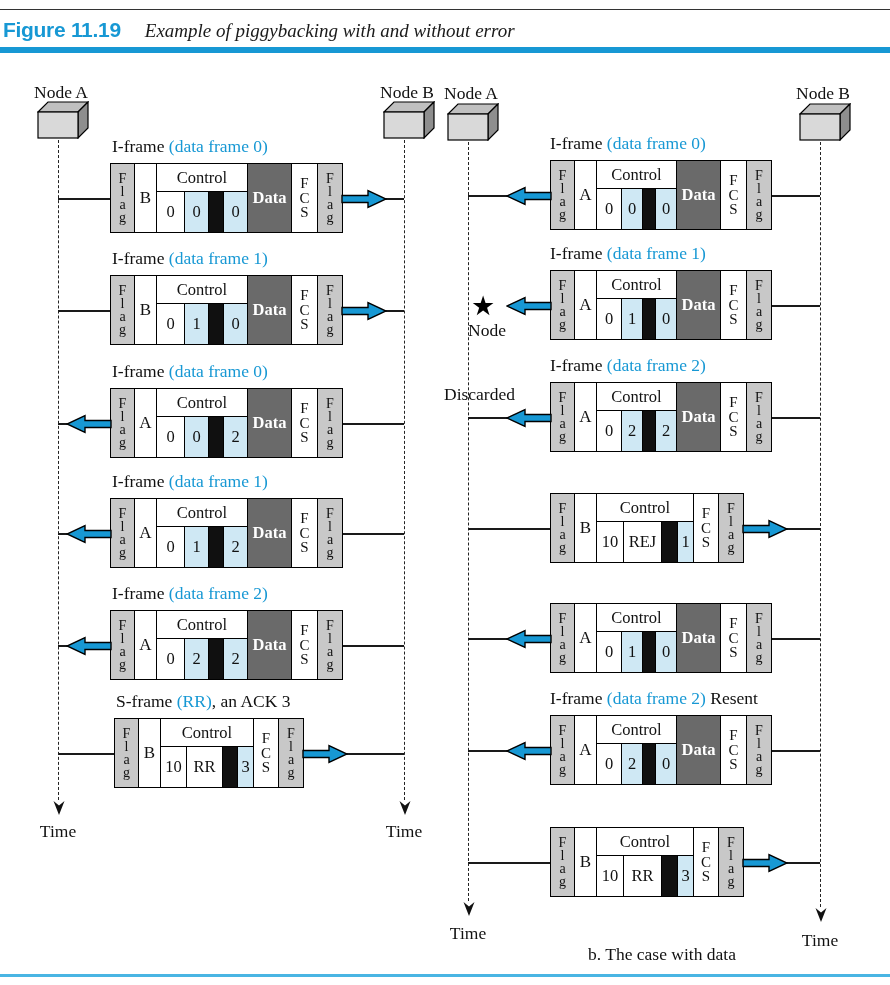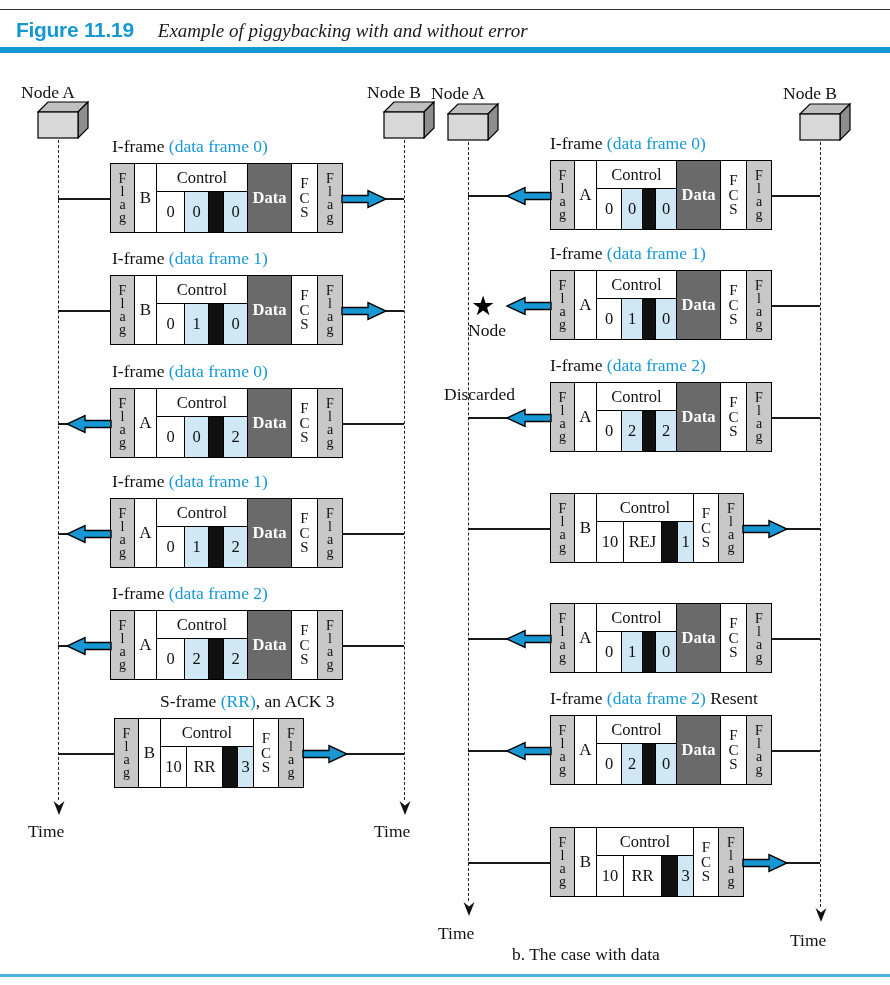--- a/index.html
+++ b/index.html
@@ -1,19 +1,19 @@
 <!DOCTYPE html>
 <html><head>
 <meta charset="utf-8">
 <style>
   html,body{margin:0;padding:0;background:#fff;}
   .page{position:relative;width:890px;height:985px;background:#fff;overflow:hidden;
         font-family:"Liberation Serif",serif;color:#111;}
   .rule-top{position:absolute;left:0;right:0;top:9px;height:1.4px;background:#333;}
-  .fig-header{position:absolute;left:16px;top:18px;white-space:nowrap;}
+  .fig-header{position:absolute;left:3px;top:18px;white-space:nowrap;}
   .fig-label{font-family:"Liberation Sans",sans-serif;font-weight:bold;font-size:21px;letter-spacing:-0.3px;}
   .fig-title{font-size:19px;font-style:italic;color:#1a1a1a;margin-left:24px;}
   .accent-bar{position:absolute;left:0;right:0;top:47px;height:5.5px;}
   .rule-bottom{position:absolute;left:0;right:0;top:974px;height:2.6px;background:#49b5e3;}
   .panel{position:absolute;inset:0;}
   .frame{position:absolute;display:flex;border:1.6px solid #000;background:#fff;z-index:2;box-sizing:border-box;}
   .cell{flex:none;display:flex;align-items:center;justify-content:center;box-sizing:border-box;
         font-size:16.5px;border-left:1.2px solid #000;}
   .cell.first{border-left:none;}
   .stack{white-space:pre-line;text-align:center;font-size:14px;line-height:13px;}
@@ -22,21 +22,21 @@
   .ctrl-head{display:flex;align-items:center;justify-content:center;font-size:16.5px;
              border-bottom:1.2px solid #000;height:28px;box-sizing:border-box;}
   .ctrl-sub{flex:1;display:flex;}
   .sub{flex:none;display:flex;align-items:center;justify-content:center;font-size:16.5px;
        box-sizing:border-box;border-left:1.2px solid #000;}
   .sub.first{border-left:none;}
   .frame-label{position:absolute;font-size:17.5px;white-space:nowrap;z-index:2;}
   .tline{position:absolute;height:1.6px;background:#1a1a1a;z-index:1;}
   .dash{position:absolute;width:0;border-left:1.6px dashed #222;z-index:0;}
   .txt{position:absolute;font-size:17.5px;white-space:nowrap;}
-  .ctr{}
+  .ctr{text-align:center;}
   .icon{position:absolute;z-index:3;line-height:0;}
   .star{position:absolute;z-index:3;font-size:27px;color:#000;line-height:1;}
 </style>
 </head>
 <body>
 
 <div class="page">
   <div class="rule-top"></div>
   <div class="fig-header">
     <span class="fig-label" id="figLabel" style="color: rgb(23, 152, 212);">Figure 11.19</span><span class="fig-title">Example of piggybacking with and without error</span>
@@ -204,21 +204,21 @@
 S</div>
         <div class="cell stack" style="width: 10px; background: rgb(200, 200, 200); white-space: pre-line; line-height: 13px; flex: 1 1 0%;">F
 l
 a
 g</div>
       </div>
       <div class="icon" style="left: 66px; top: 636px;"><svg width="46" height="20" viewBox="0 0 46 20">
           <polygon points="45,6.5 19,6.5 19,1.5 1,10 19,18.5 19,13.5 45,13.5" fill="#1798d4" stroke="#000" stroke-width="1.4"></polygon>
         </svg></div>
       <div class="tline" style="left: 58px; top: 753px; width: 346px;"></div>
-      <div class="frame-label" style="left: 116px; top: 691px; margin-left: 44px;"><span>S-frame </span><span style="color: rgb(23, 152, 212);">(RR)</span><span>, an ACK 3</span></div>
+      <div class="frame-label" style="left: 116px; top: 691px;"><span>S-frame </span><span style="color: rgb(23, 152, 212);">(RR)</span><span>, an ACK 3</span></div>
       <div class="frame" style="left: 114px; top: 718px; width: 190px; height: 70px;">
         <div class="cell first stack" style="width: 23px; background: rgb(200, 200, 200); font-size: 14px; white-space: pre-line; line-height: 13px;">F
 l
 a
 g</div>
         <div class="cell" style="width: 22px; font-size: 17px; background: rgb(255, 255, 255);">B</div>
         <div class="ctrl" style="width: 93px;">
           <div class="ctrl-head">Control</div>
           <div class="ctrl-sub">
             <div class="sub first" style="width: 25px; background: rgb(255, 255, 255);">10</div>

